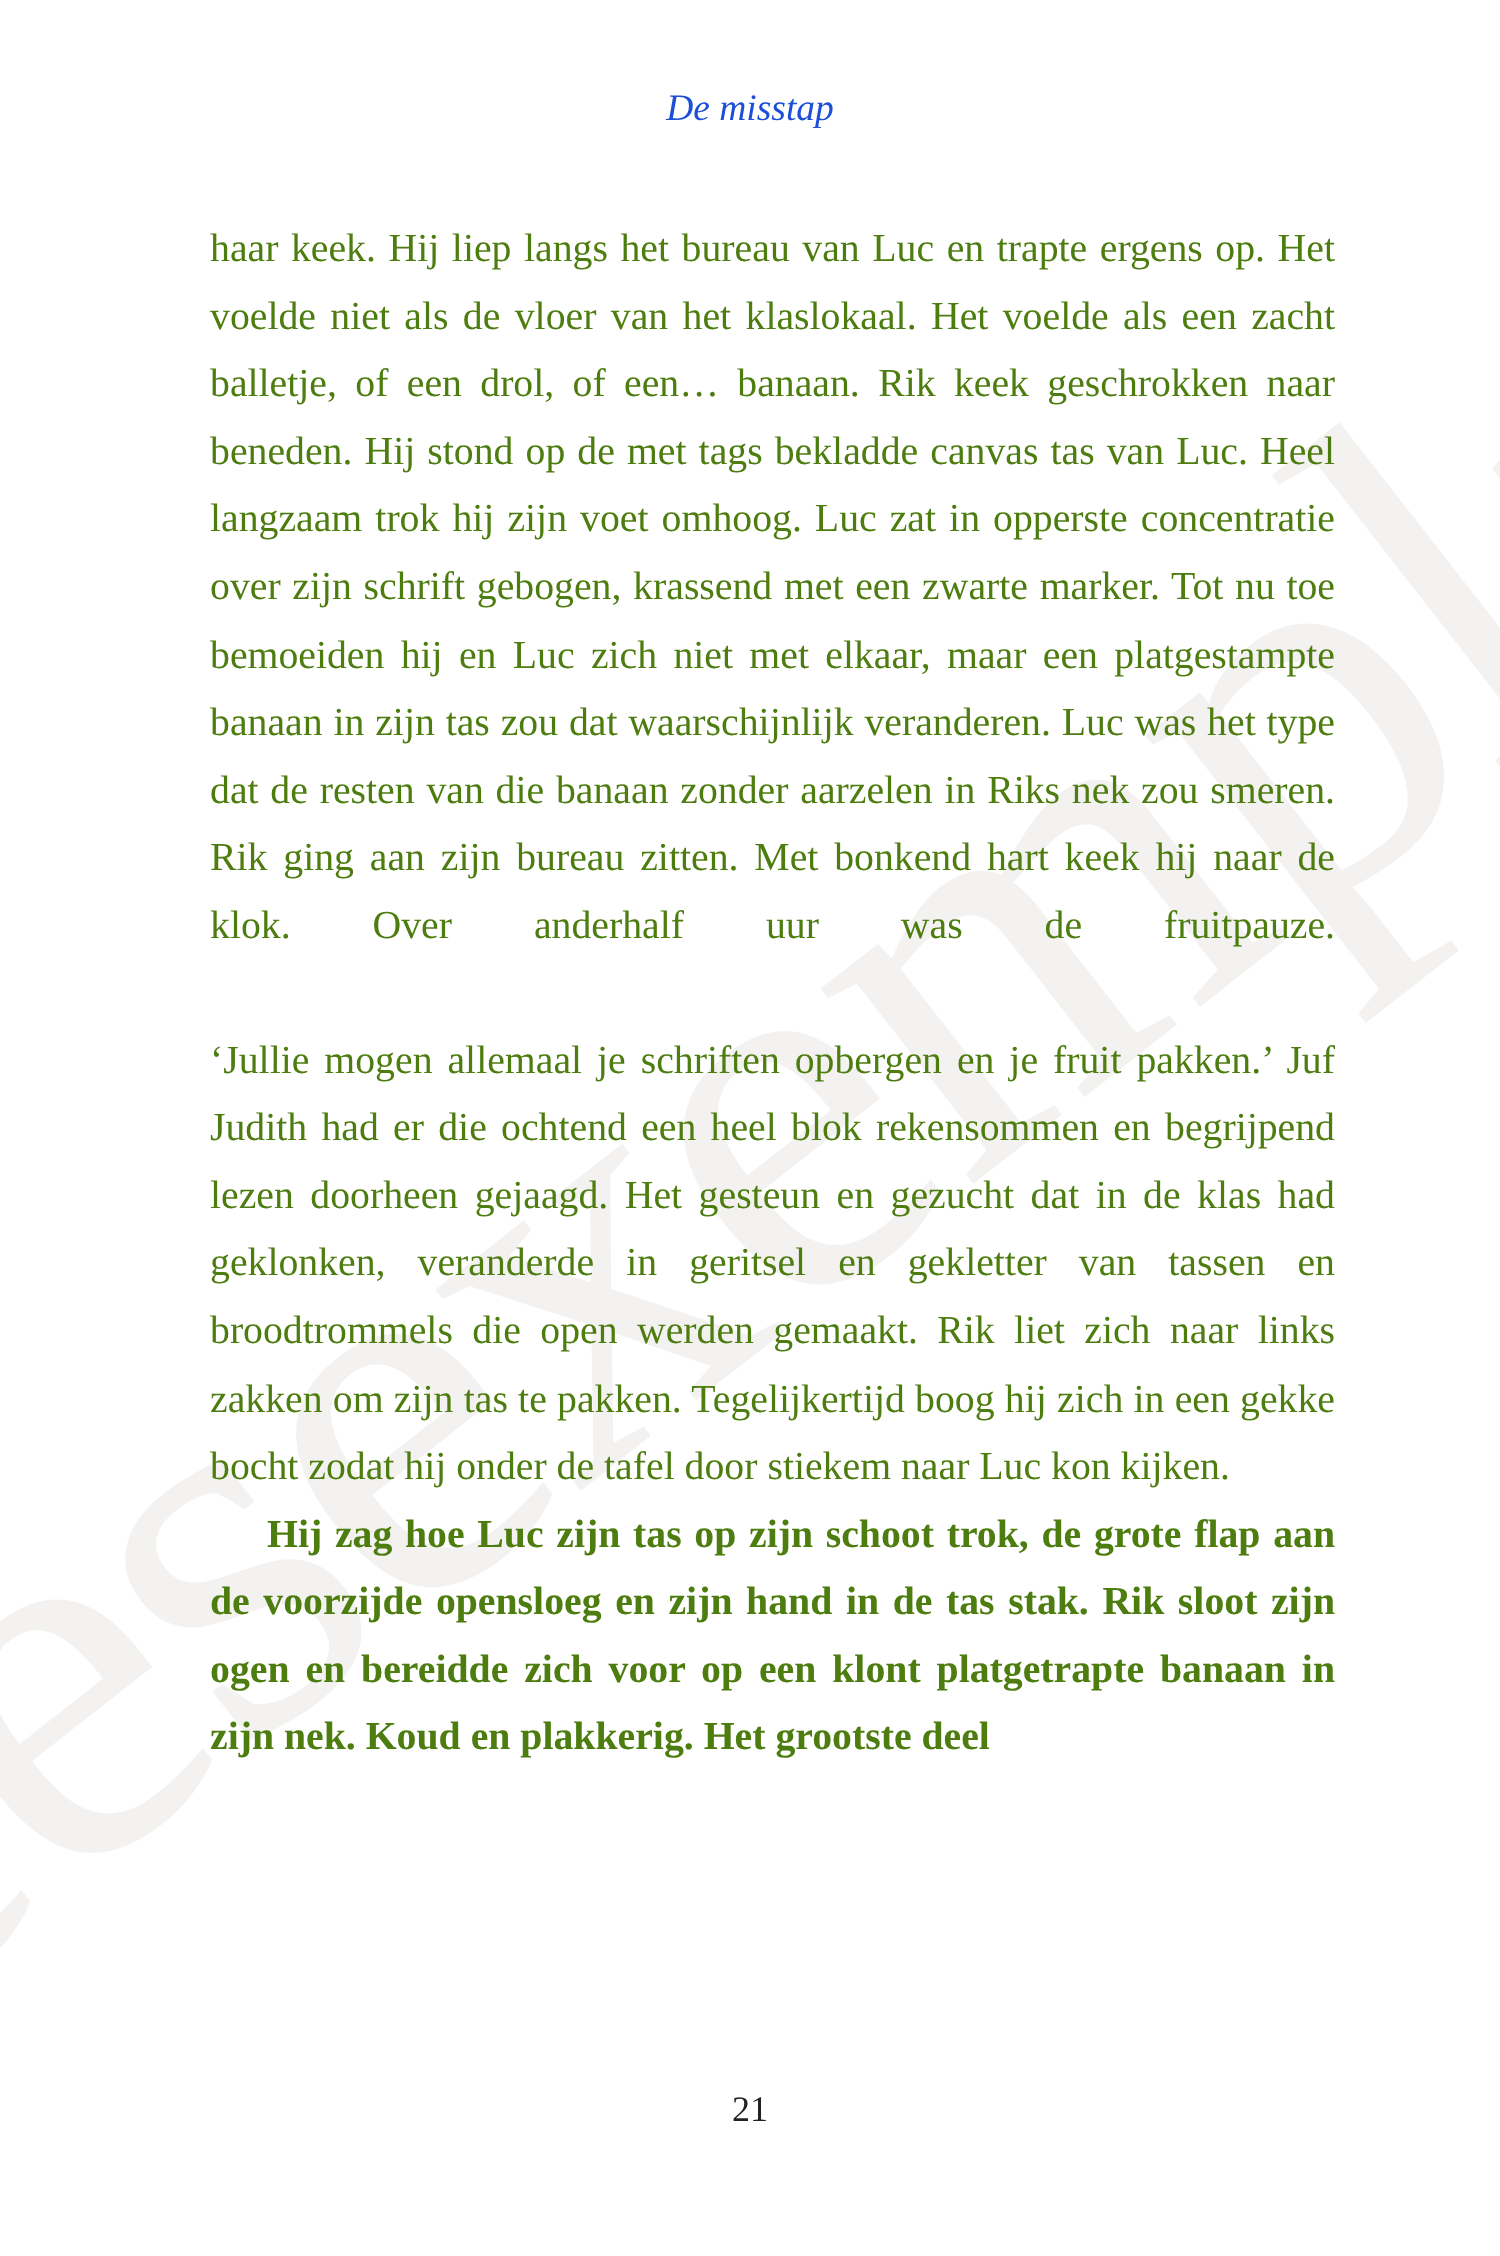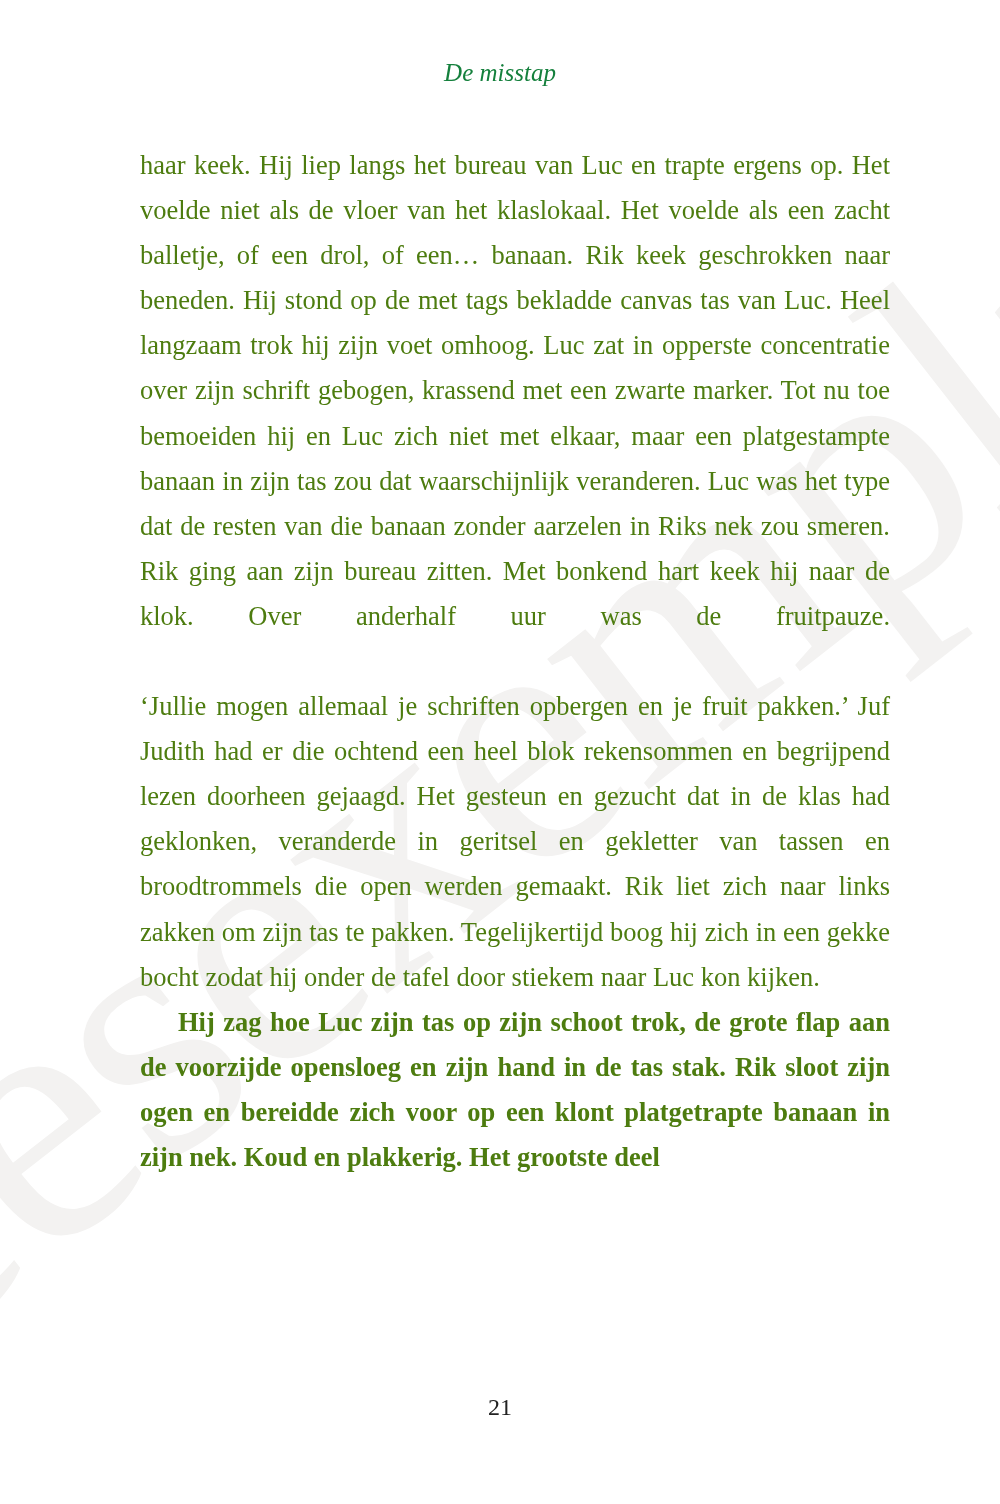--- a/index.html
+++ b/index.html
@@ -55,21 +55,21 @@
 
   #running-header {
     position: absolute;
     left: 0;
     top: 58px;
     width: 1000px;
     text-align: center;
     font-style: italic;
     font-size: 25px;
     line-height: 30px;
-    color: #15803d;
+    color: #1d4ed8;
   }
 
   #body-column {
     position: absolute;
     left: 140px;
     top: 143px;
     width: 750px;
   }
 
   p.para {

